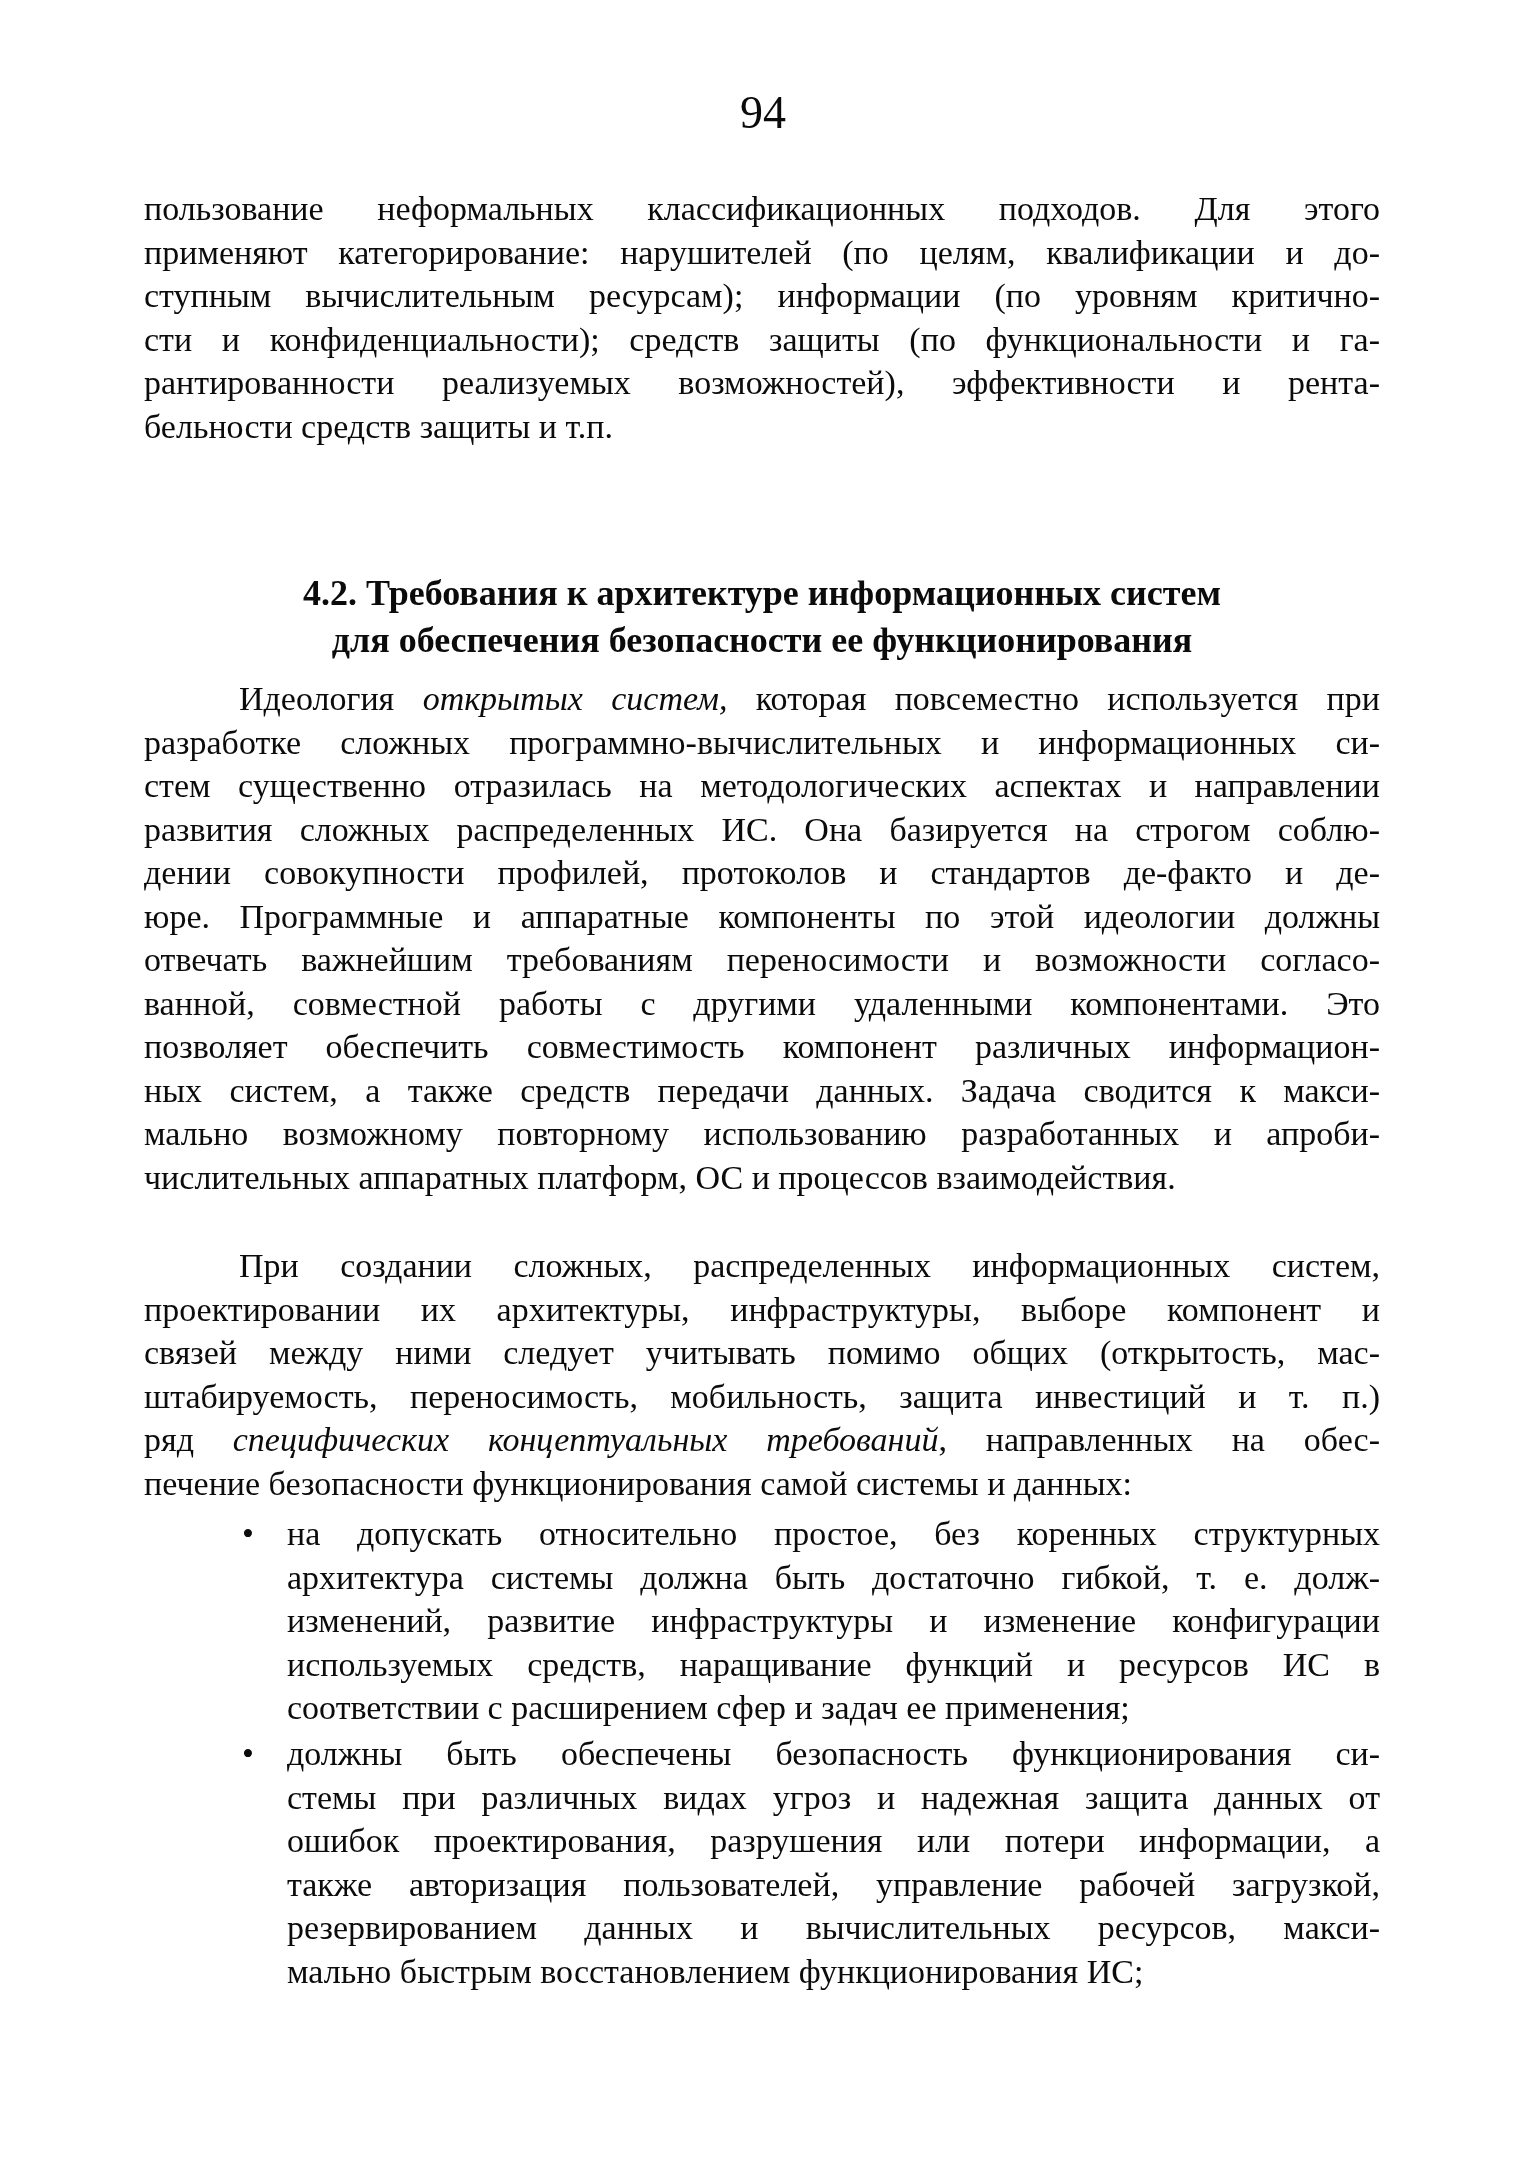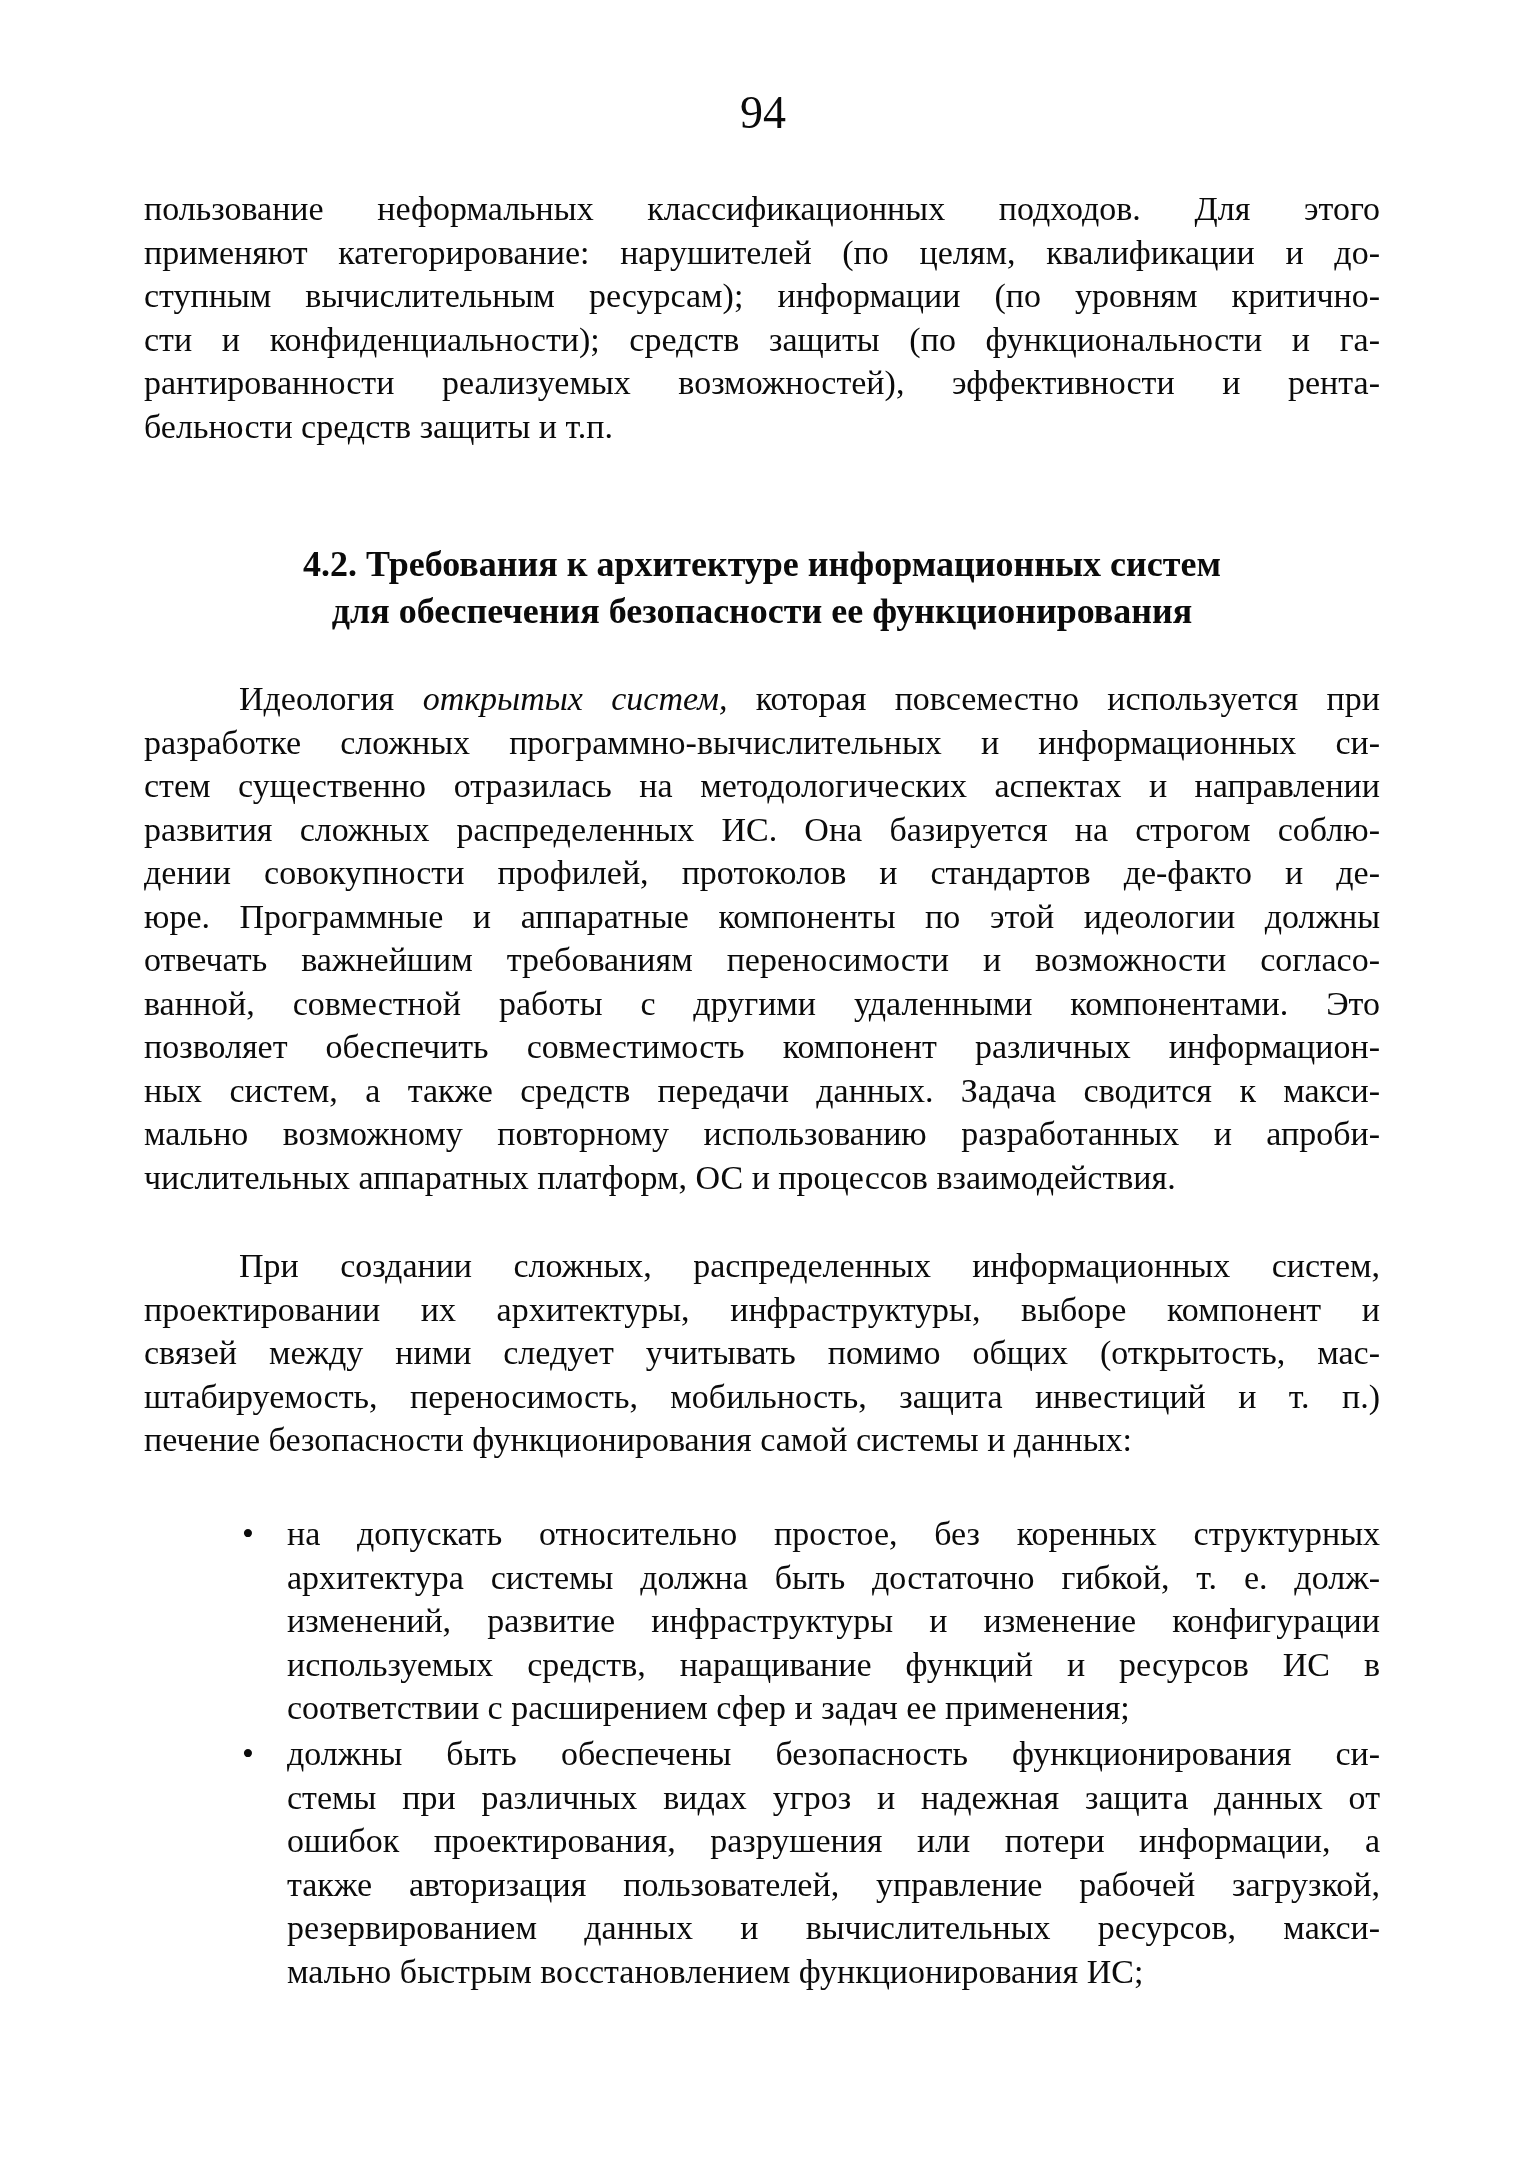--- a/index.html
+++ b/index.html
@@ -32,21 +32,21 @@
     text-align: justify;
     text-align-last: justify;
     white-space: normal;
   }
   .ln.end { text-align-last: left; }
   .indent .ln:first-child { padding-left: 95px; }
   .it { font-style: italic; }
 
   .p1 { top: 187px; }
   .heading {
-    top: 541px;
+    top: 570px;
     font-size: 36px;
     font-weight: bold;
     line-height: 47px;
   }
   .heading .ln { text-align: center; text-align-last: center; }
   .p2 { top: 677px; }
   .p3 { top: 1244px; }
 
   .bullet { }
   .b1 { top: 1512px; }
@@ -94,20 +94,21 @@
       <div class="ln">ных систем, а также средств передачи данных. Задача сводится к макси-</div>
       <div class="ln">мально возможному повторному использованию разработанных и апроби-</div>
       <div class="ln end">числительных аппаратных платформ, ОС и процессов взаимодействия.</div>
     </div>
 
   <div class="block p3 indent">
       <div class="ln">При создании сложных, распределенных информационных систем,</div>
       <div class="ln">проектировании их архитектуры, инфраструктуры, выборе компонент и</div>
       <div class="ln">связей между ними следует учитывать помимо общих (открытость, мас-</div>
       <div class="ln">штабируемость, переносимость, мобильность, защита инвестиций и т. п.)</div>
+      <div class="ln"><span>ряд </span><span class="it">специфических концептуальных требований</span><span>, направленных на обес-</span></div>
       <div class="ln end">печение безопасности функционирования самой системы и данных:</div>
     </div>
 
   <div class="block bullet b1">
     <span class="marker">•</span>
     <div class="btxt">
         <div class="ln">на допускать относительно простое, без коренных структурных</div>
         <div class="ln">архитектура системы должна быть достаточно гибкой, т. е. долж-</div>
         <div class="ln">изменений, развитие инфраструктуры и изменение конфигурации</div>
         <div class="ln">используемых средств, наращивание функций и ресурсов ИС в</div>

